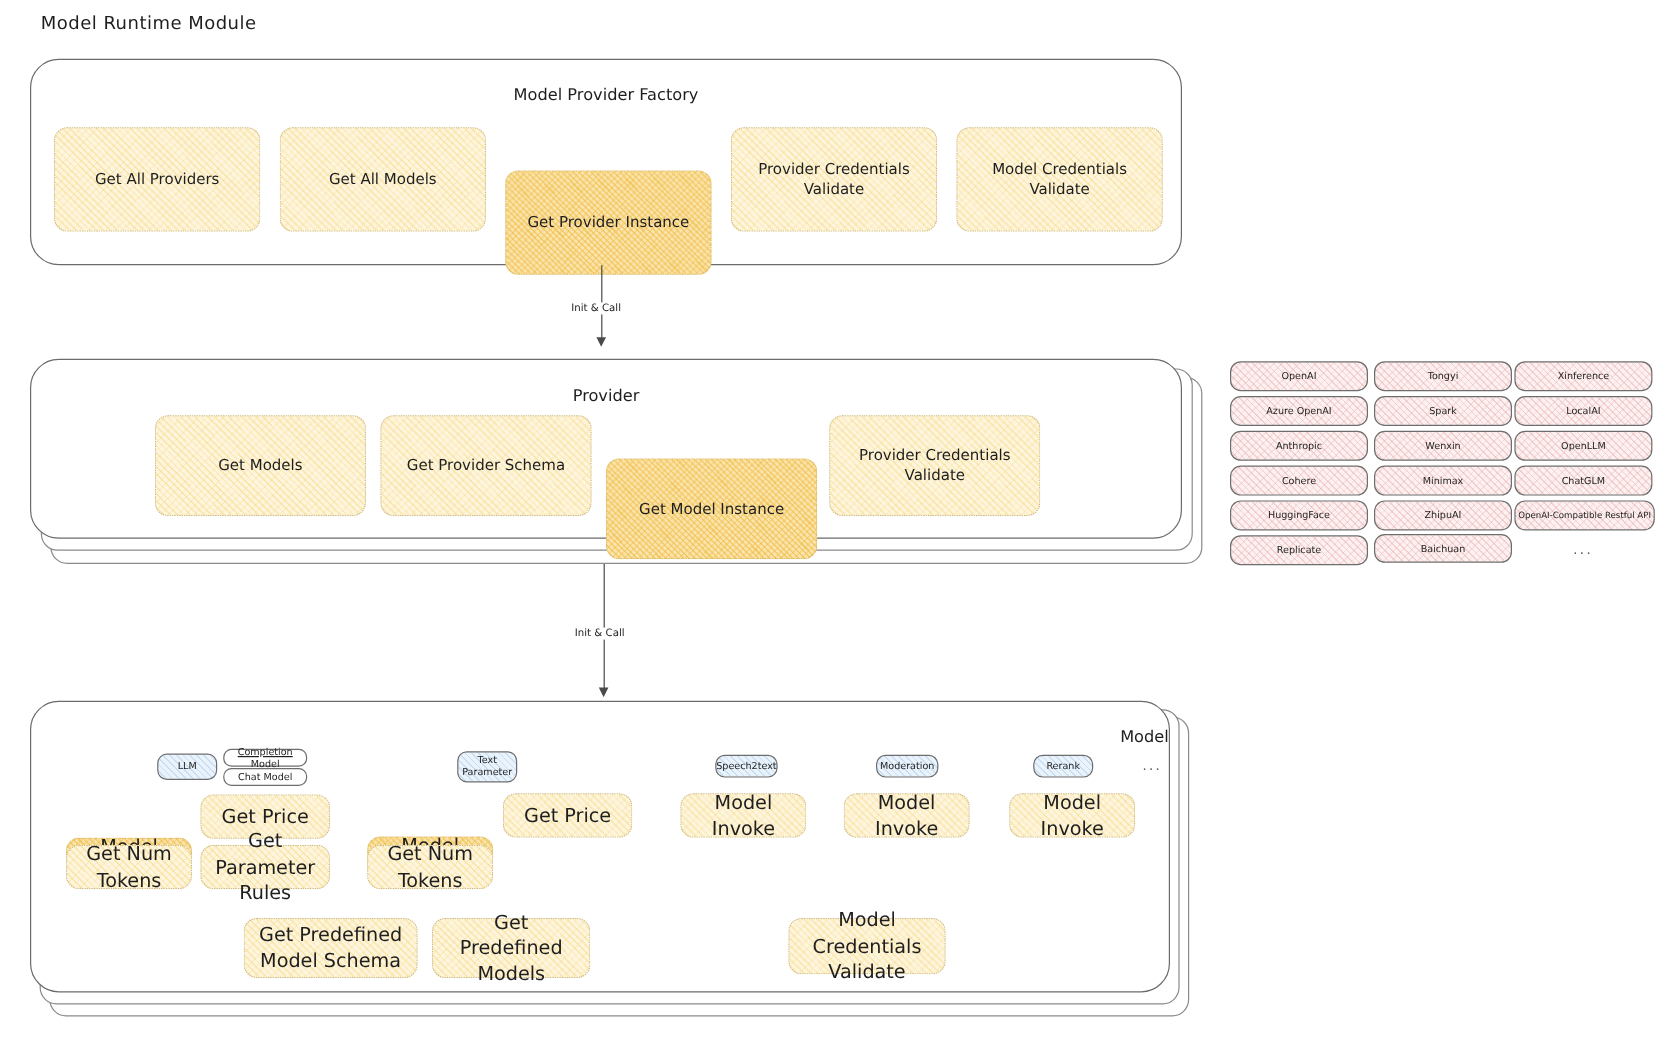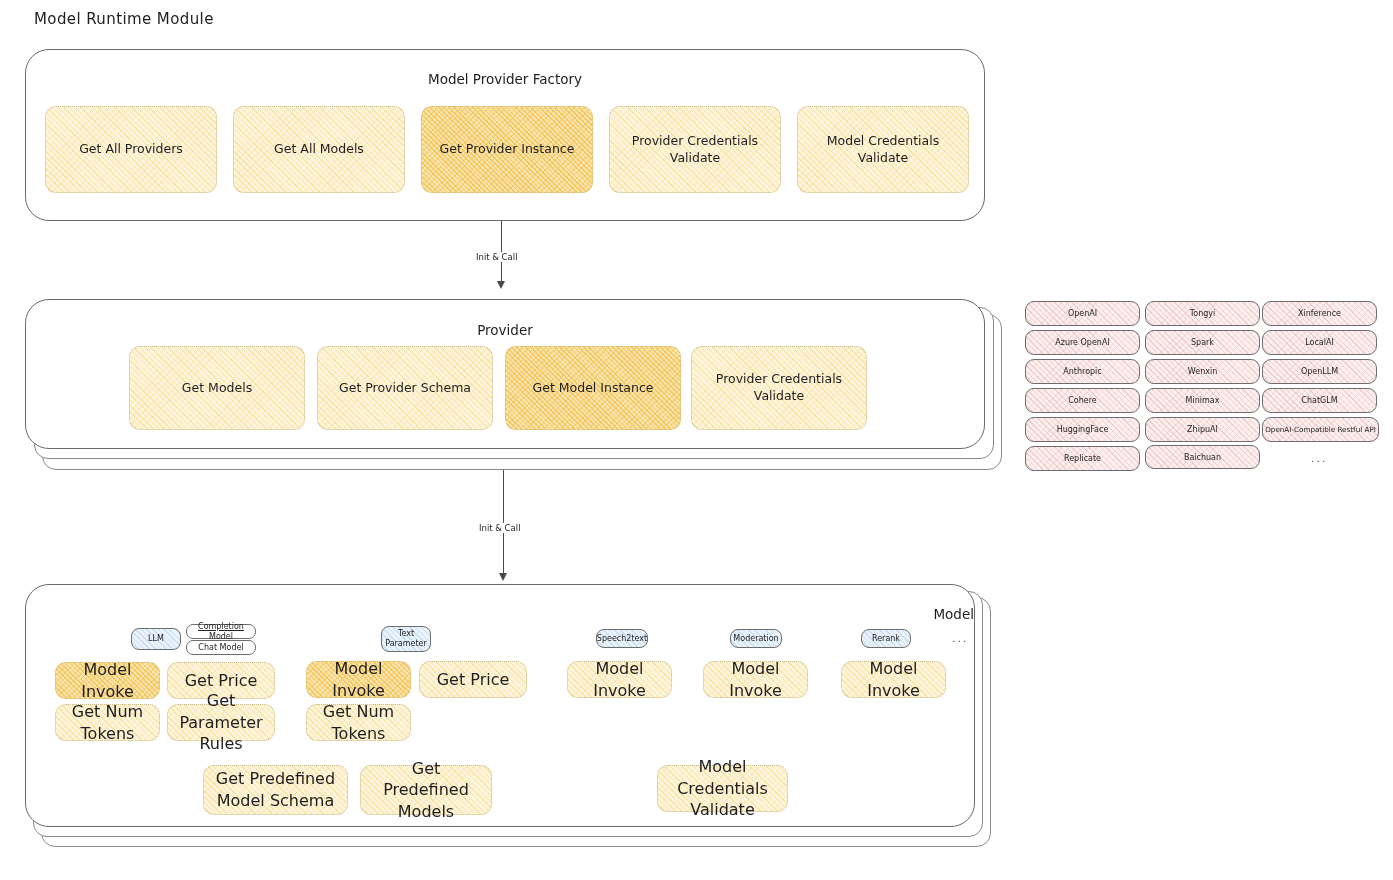--- a/index.html
+++ b/index.html
@@ -61,20 +61,21 @@
     background-image:
       repeating-linear-gradient(45deg, rgba(246,208,106,.45) 0 1px, rgba(255,255,255,0) 1px 4px),
       repeating-linear-gradient(-45deg, rgba(246,208,106,.22) 0 1px, rgba(255,255,255,0) 1px 5px);
   }
   .node.hl{
     background-color:#fae4ae;
     border-color:#d8b76a;
     background-image:
       repeating-linear-gradient(45deg, rgba(240,186,60,.60) 0 1.2px, rgba(255,255,255,0) 1.2px 3.4px),
       repeating-linear-gradient(-45deg, rgba(240,186,60,.40) 0 1.2px, rgba(255,255,255,0) 1.2px 4px);
+    margin-top: 36px;
   }
   .node.sm{font-size:16px;}
 
   
   .chip{
     position:absolute;
     box-sizing:border-box;
     border:1.2px solid #6d6d6d;
     border-radius:9px;
     display:flex;align-items:center;justify-content:center;

